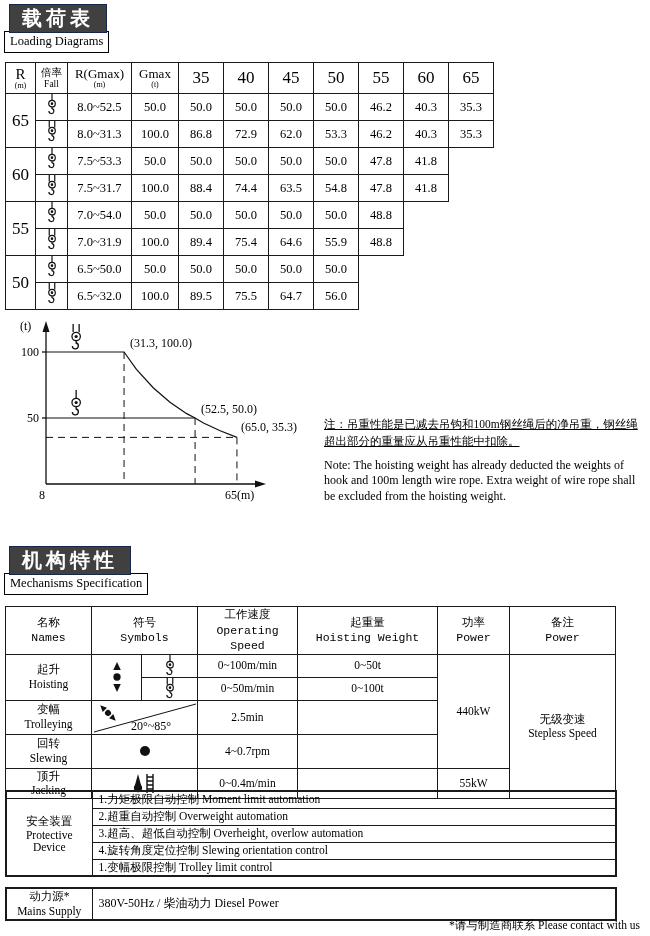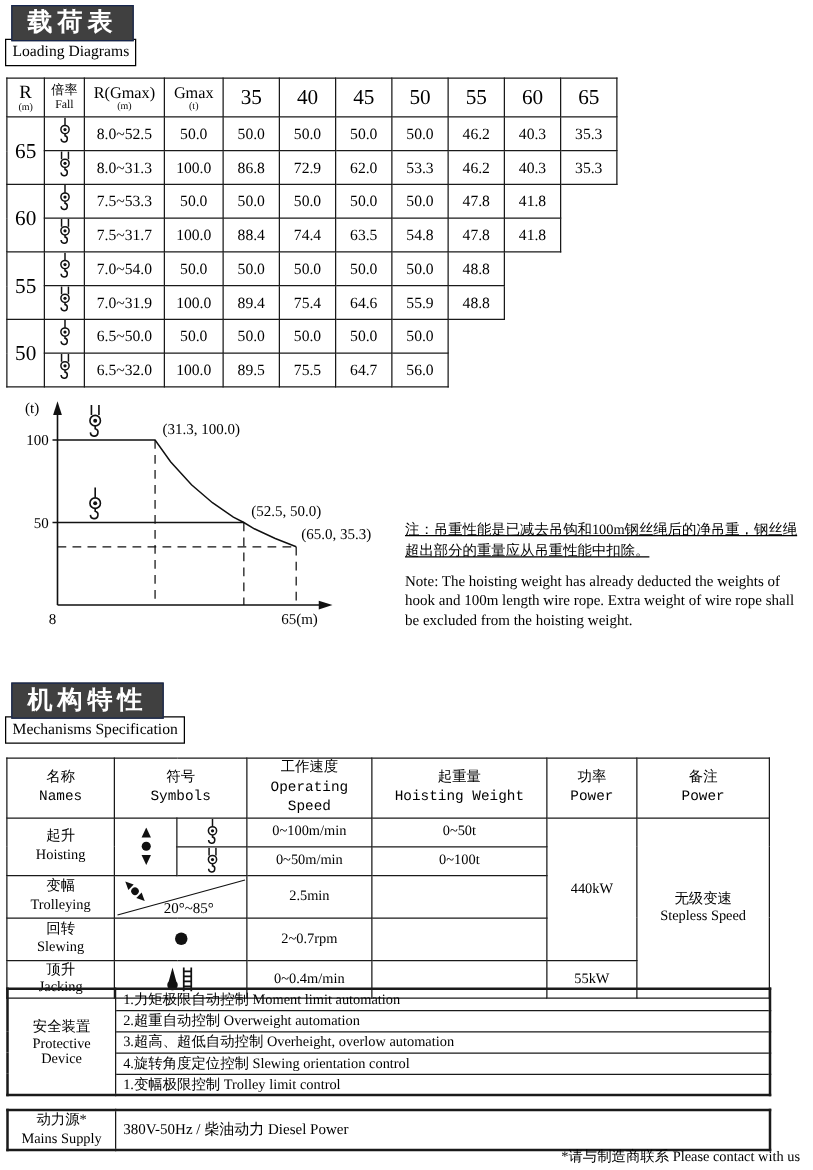--- a/index.html
+++ b/index.html
@@ -421,21 +421,21 @@
     <tr class="r-slew">
       <td>
         <span>回转</span><br>
         <span>Slewing</span>
       </td>
       <td colspan="2" class="sym-cell">
           <svg width="14" height="14" viewBox="0 0 14 14">
             <circle cx="7" cy="7" r="5" fill="#111"></circle>
           </svg>
         </td>
-      <td>2~0.7rpm</td>
+      <td>4~0.7rpm</td>
       <td></td>
     </tr>
     <tr class="r-jack">
       <td>
         <span>顶升</span><br>
         <span>Jacking</span>
       </td>
       <td colspan="2" class="sym-cell">
           <svg width="26" height="22" viewBox="0 0 26 22">
             <polygon points="6,2 9,13 3,13" fill="#111"></polygon>

